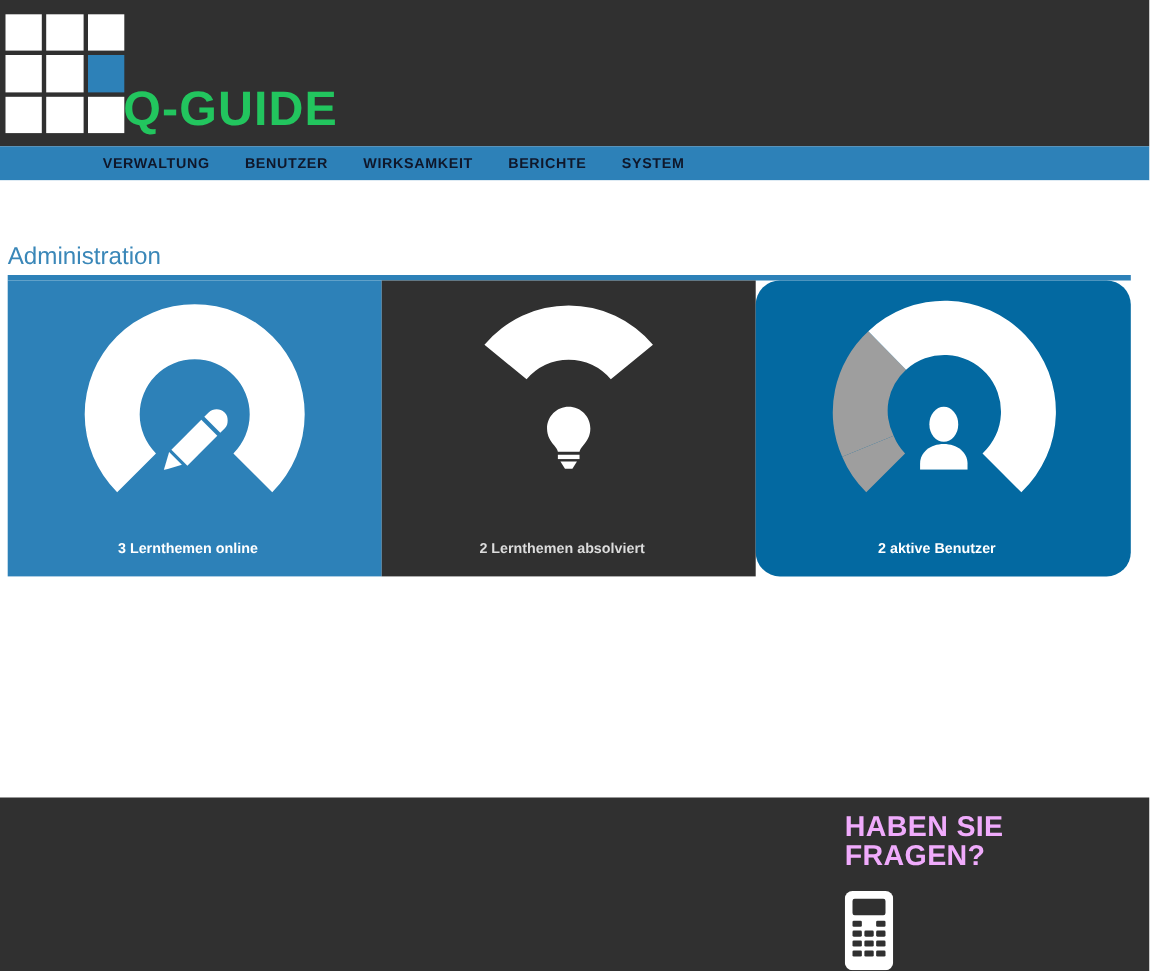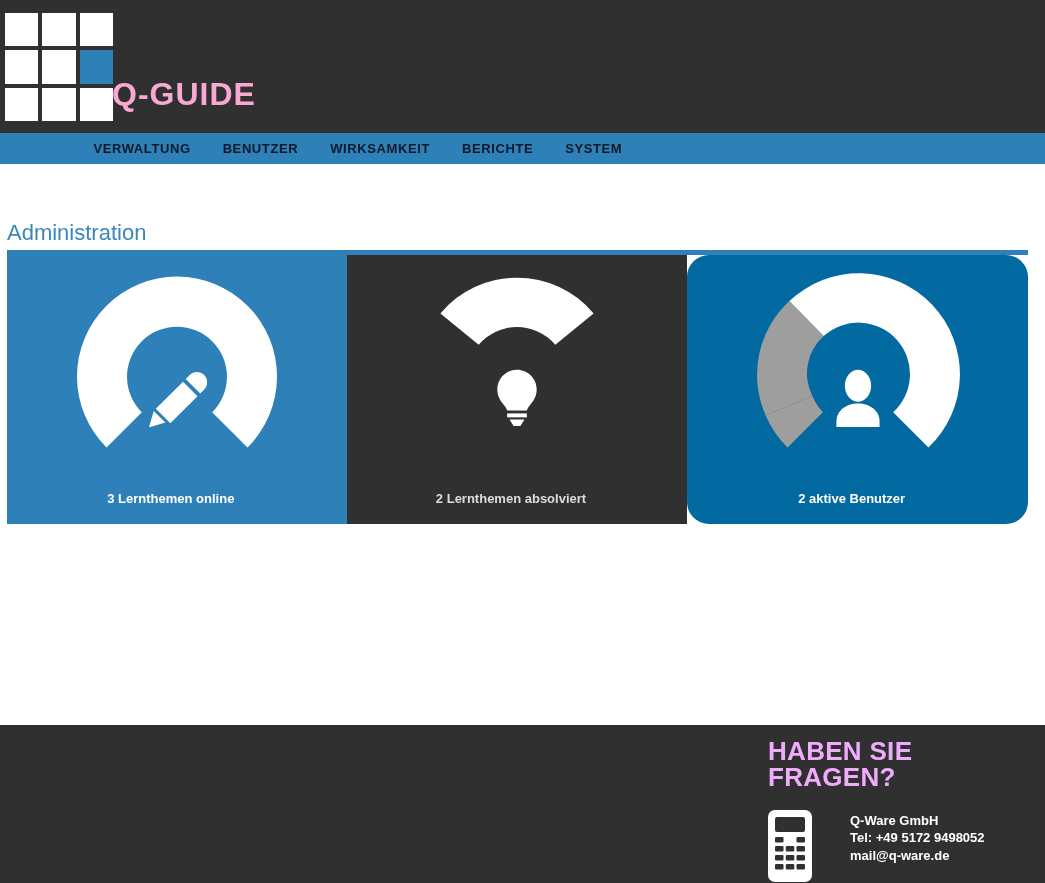--- a/index.html
+++ b/index.html
@@ -23,23 +23,23 @@
     display: grid;
     grid-template-columns: repeat(3, 1fr);
     grid-template-rows: repeat(3, 1fr);
     gap: 4px;
   }
   .logo-grid .cell { background: #ffffff; }
   .logo-grid .cell.accent { background: #2d81b8; }
 
   .brand-title {
     position: absolute; left: 112px; top: 78px;
-    font-size: 32px; font-weight: bold;
+    font-size: 44px; font-weight: bold;
     letter-spacing: 1px;
-    color: #f9a8d4;
+    color: #22c55e;
     line-height: 1;
   }
 
   .powered-wrap {
     position: absolute; right: 18px; top: 78px;
     display: flex; align-items: center; gap: 8px;
   }
   .powered-by {
     font-size: 14px; color: #9a9a9a;
     letter-spacing: 2px;
@@ -291,22 +291,17 @@
             <rect x="17.8" y="36" width="8.5" height="5.5" rx="1.2"></rect>
             <rect x="28.5" y="36" width="8.5" height="5.5" rx="1.2"></rect>
             <rect x="7" y="45" width="8.5" height="5.5" rx="1.2"></rect>
             <rect x="17.8" y="45" width="8.5" height="5.5" rx="1.2"></rect>
             <rect x="28.5" y="45" width="8.5" height="5.5" rx="1.2"></rect>
             <rect x="7" y="54" width="8.5" height="5.5" rx="1.2"></rect>
             <rect x="17.8" y="54" width="8.5" height="5.5" rx="1.2"></rect>
             <rect x="28.5" y="54" width="8.5" height="5.5" rx="1.2"></rect>
           </g>
         </svg>
-        <div class="contact-text">
-          <div class="contact-line">Q-Ware GmbH</div>
-          <div class="contact-line">Tel: +49 5172 9498052</div>
-          <a class="contact-mail">mail@q-ware.de</a>
-        </div>
       </div>
     </div>
   </div>
 
 </div>
 
 </body></html>

